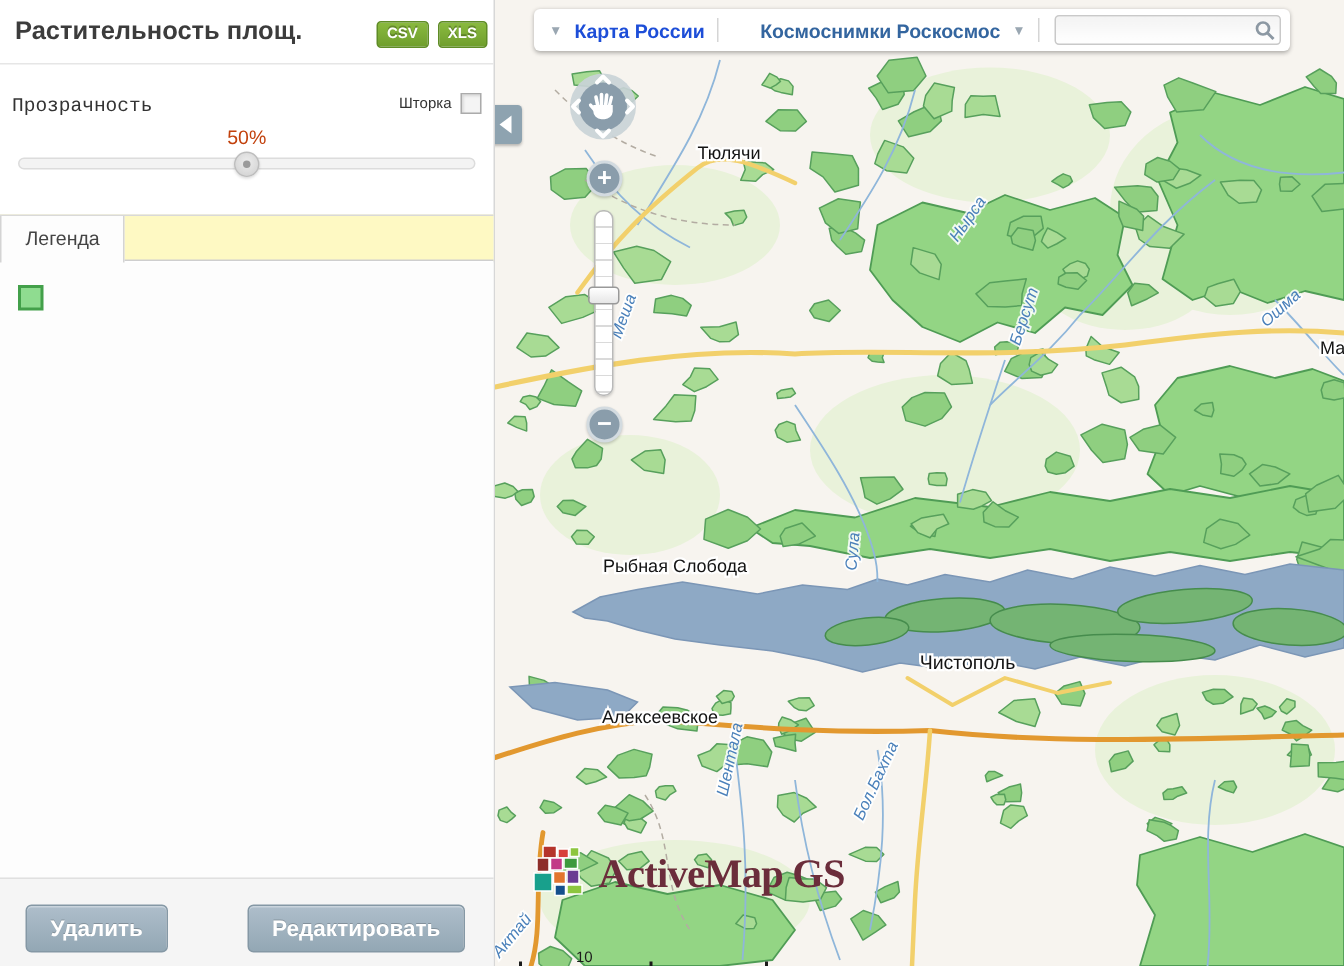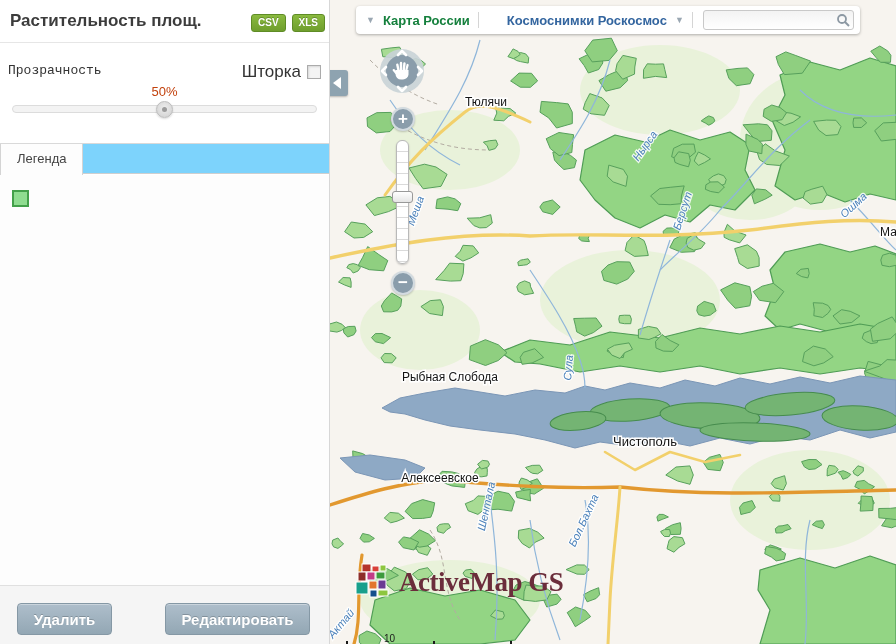--- a/index.html
+++ b/index.html
@@ -12,33 +12,33 @@
     background:#fff; border-right:1px solid #d7d7d7; }
   .sb-header { position:relative; height:43px; border-bottom:1px solid #e6e6e6; }
   .sb-title { position:absolute; left:10px; top:11px; font-size:17px; font-weight:bold; color:#3c3c3c; }
   .badges { position:absolute; right:4px; top:14px; display:flex; gap:6px; }
   .badge { display:inline-block; padding:2px 6px 3px; font-size:10px; font-weight:bold; color:#fff;
     background:linear-gradient(#8aba3f,#6f9e2d); border:1px solid #5f8c26; border-radius:3px;
     text-shadow:0 -1px 0 rgba(0,0,0,.25); cursor:pointer; }
   .opacity-row { position:absolute; left:8px; right:8px; top:62px; height:18px; }
   .opacity-label { position:absolute; left:0; top:1px; font-size:13px; color:#333;font-family:Liberation Mono, monospace; }
   .curtain { position:absolute; right:0; top:0; display:flex; align-items:center; gap:6px; }
-  .curtain-label { font-size:17px; color:#333; }
+  .curtain-label { font-size:10px; color:#333; }
   .checkbox { width:14px; height:14px; background:#f4f4f4; border:1px solid #ababab;
     box-shadow:inset 1px 1px 2px rgba(0,0,0,.12); cursor:pointer; }
   .slider-wrap { position:absolute; left:12px; right:12px; top:100px; height:30px; }
   .slider-value { position:absolute; left:50%; transform:translateX(-50%); top:-16px; font-size:13px; color:#c2410c; }
   .slider-track { position:absolute; left:0; right:0; top:5px; height:8px; background:#f3f3f3;
     border:1px solid #dcdcdc; border-radius:5px; cursor:pointer; }
   .slider-handle { position:absolute; left:calc(50% - 9px); top:-5px; width:17px; height:17px;
     border-radius:50%; background:radial-gradient(circle at 50% 40%, #ededed, #cfcfcf);
     border:1px solid #bdbdbd; box-shadow:0 1px 2px rgba(0,0,0,.15); cursor:pointer; }
   .slider-handle::after { content:""; position:absolute; left:5px; top:5px; width:5px; height:5px;
     border-radius:50%; background:#9b9b9b; }
-  .tabs { position:absolute; left:0; right:0; top:143px; height:31px; background:#7dd3fc;
+  .tabs { position:absolute; left:0; right:0; top:143px; height:31px; background:#fef9c3;
     border-top:1px solid #d9d9d9; border-bottom:1px solid #cfcfcf; display:flex; }
   .tab { padding:7px 16px 0; font-size:13px; color:#333; cursor:pointer; height:31px; }
   .tab.active { background:#fdfdfd; border-right:1px solid #d4d4d4; border-left:1px solid #d4d4d4;
     margin-bottom:-1px; height:32px; color:#444; }
   .tab.inactive { font-weight:bold; }
   .tab-content { position:absolute; left:0; right:0; top:175px; bottom:59px; background:#fdfdfd; }
   .legend-swatch { position:absolute; left:12px; top:15px; }
   .sb-footer { position:absolute; left:0; right:0; bottom:0; height:59px; background:#f5f5f5;
     border-top:1px solid #e0e0e0; }
   .btn { position:absolute; top:17px; height:32px; border:1px solid #8598a5; border-radius:4px;
@@ -52,21 +52,21 @@
   #map { position:absolute; left:330px; top:0; width:566px; height:644px; overflow:hidden; background:#f7f4ef; }
   #map-svg { position:absolute; left:0; top:0; }
   .town-label { font-size:12px; fill:#141414; paint-order:stroke; stroke:#ffffff; stroke-width:3px; }
   .river-label { font-size:11px; font-style:italic; fill:#4a80ba; paint-order:stroke; stroke:rgba(255,255,255,.85); stroke-width:2.5px; }
 
   
   #topbar { position:absolute; left:26px; top:6px; width:504px; height:28px; background:#fff;
     border-radius:4px; box-shadow:0 1px 3px rgba(0,0,0,.3); display:flex; align-items:center;
     padding:0 6px 0 10px; gap:8px; }
   .chev { font-size:9px; color:#9aa7b2; cursor:pointer; }
-  .layer-base { font-size:13px; font-weight:bold; color:#15803d; cursor:pointer; white-space:nowrap; }
+  .layer-base { font-size:13px; font-weight:bold; color:#1d4ed8; cursor:pointer; white-space:nowrap; }
   .layer-active { font-size:13px; font-weight:bold; color:#33659f; cursor:pointer; white-space:nowrap;padding-left:20px; }
   .vsep { width:1px; height:16px; background:#d5d5d5; }
   .search-wrap { position:relative; flex:1; height:20px; margin-left:2px; }
   .search-input { width:100%; height:20px; border:1px solid #c9c9c9; border-radius:3px;
     background:linear-gradient(#f3f3f3,#ffffff); padding:0 22px 0 6px; font-size:12px; outline:none; }
   .search-icon { position:absolute; right:4px; top:3px; cursor:pointer; }
 
   
   #collapse-btn { position:absolute; left:-2px; top:70px; width:20px; height:26px; background:#8ea3b0;
     border-radius:0 3px 3px 0; cursor:pointer; box-shadow:0 1px 2px rgba(0,0,0,.25); }

